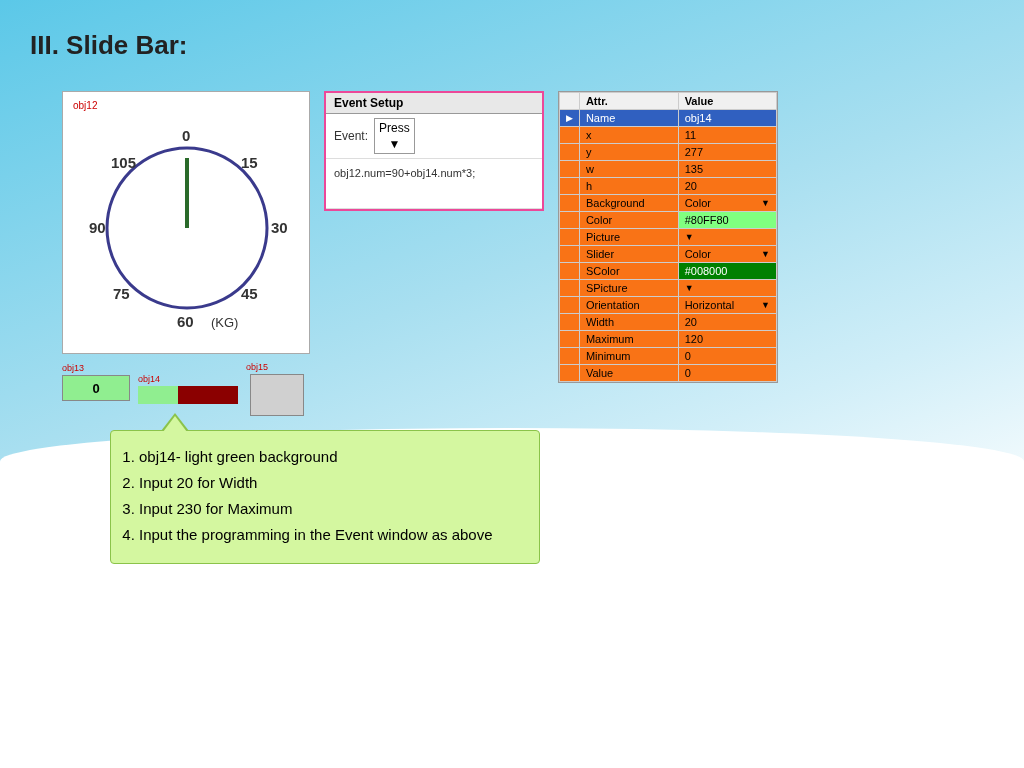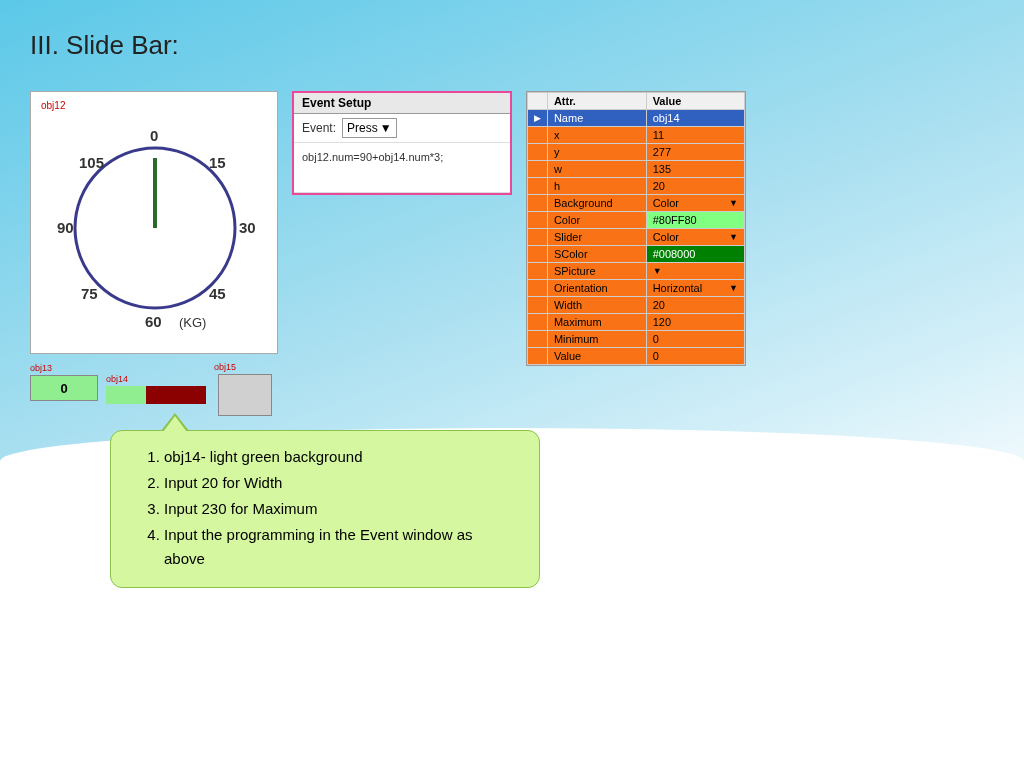--- a/index.html
+++ b/index.html
@@ -23,29 +23,30 @@
     }
 
     .content {
       position: relative;
       z-index: 1;
       padding: 30px 30px 20px 30px;
     }
 
     .title {
       font-size: 26px;
-      font-weight: normal;
+      font-weight: bold;
       color: #222;
       margin-bottom: 20px;
     }
 
     .main-row {
       display: flex;
       gap: 14px;
       align-items: flex-start;
+      margin-left: 32px;
     }
 
     
     .gauge-area {
       display: flex;
       flex-direction: column;
       align-items: flex-start;
       margin-top: 10px;
     }
 
@@ -175,20 +176,21 @@
     }
 
     .event-dropdown {
       border: 1px solid #999;
       background: white;
       padding: 2px 4px;
       font-size: 12px;
       display: flex;
       align-items: center;
       gap: 2px;
+      flex-direction: column;
     }
 
     .event-code {
       padding: 6px 8px;
       font-size: 11px;
       color: #333;
       min-height: 50px;
       border-bottom: 1px solid #ddd;
       line-height: 1.5;
     }
@@ -228,22 +230,22 @@
     
     .callout-wrap {
       position: relative;
       margin-top: 14px;
       margin-left: 80px;
     }
 
     .callout {
       background: #d4f7a0;
       border: 1.5px solid #8bc34a;
-      border-radius: 12px;
-      padding: 14px 22px 14px 31px;
+      border-radius: 4px;
+      padding: 14px 22px 14px 6px;
       width: 430px;
       font-size: 15px;
       line-height: 1.6;
       position: relative;
     }
 
     .callout::before {
       content: '';
       position: absolute;
       top: -18px;
@@ -391,20 +393,29 @@
                 <div style="display:flex;align-items:center;justify-content:space-between;">Color<span style="font-size:9px;">▼</span></div>
               </td>
             </tr>
             <tr>
               <td style="width: 12px;"></td>
               <td>Color</td>
               <td style="background: rgb(128, 255, 128); color: rgb(0, 0, 0);">#80FF80</td>
             </tr>
             <tr>
               <td style="width: 12px;"></td>
+              <td>Picture</td>
+              <td>
+                <div style="display:flex;align-items:center;justify-content:space-between;">
+                  <span style="font-size:9px;">▼</span>
+                </div>
+              </td>
+            </tr>
+            <tr>
+              <td style="width: 12px;"></td>
               <td>Slider</td>
               <td>
                 <div style="display:flex;align-items:center;justify-content:space-between;">Color<span style="font-size:9px;">▼</span></div>
               </td>
             </tr>
             <tr>
               <td style="width: 12px;"></td>
               <td>SColor</td>
               <td style="background: rgb(0, 128, 0); color: white;">#008000</td>
             </tr>

